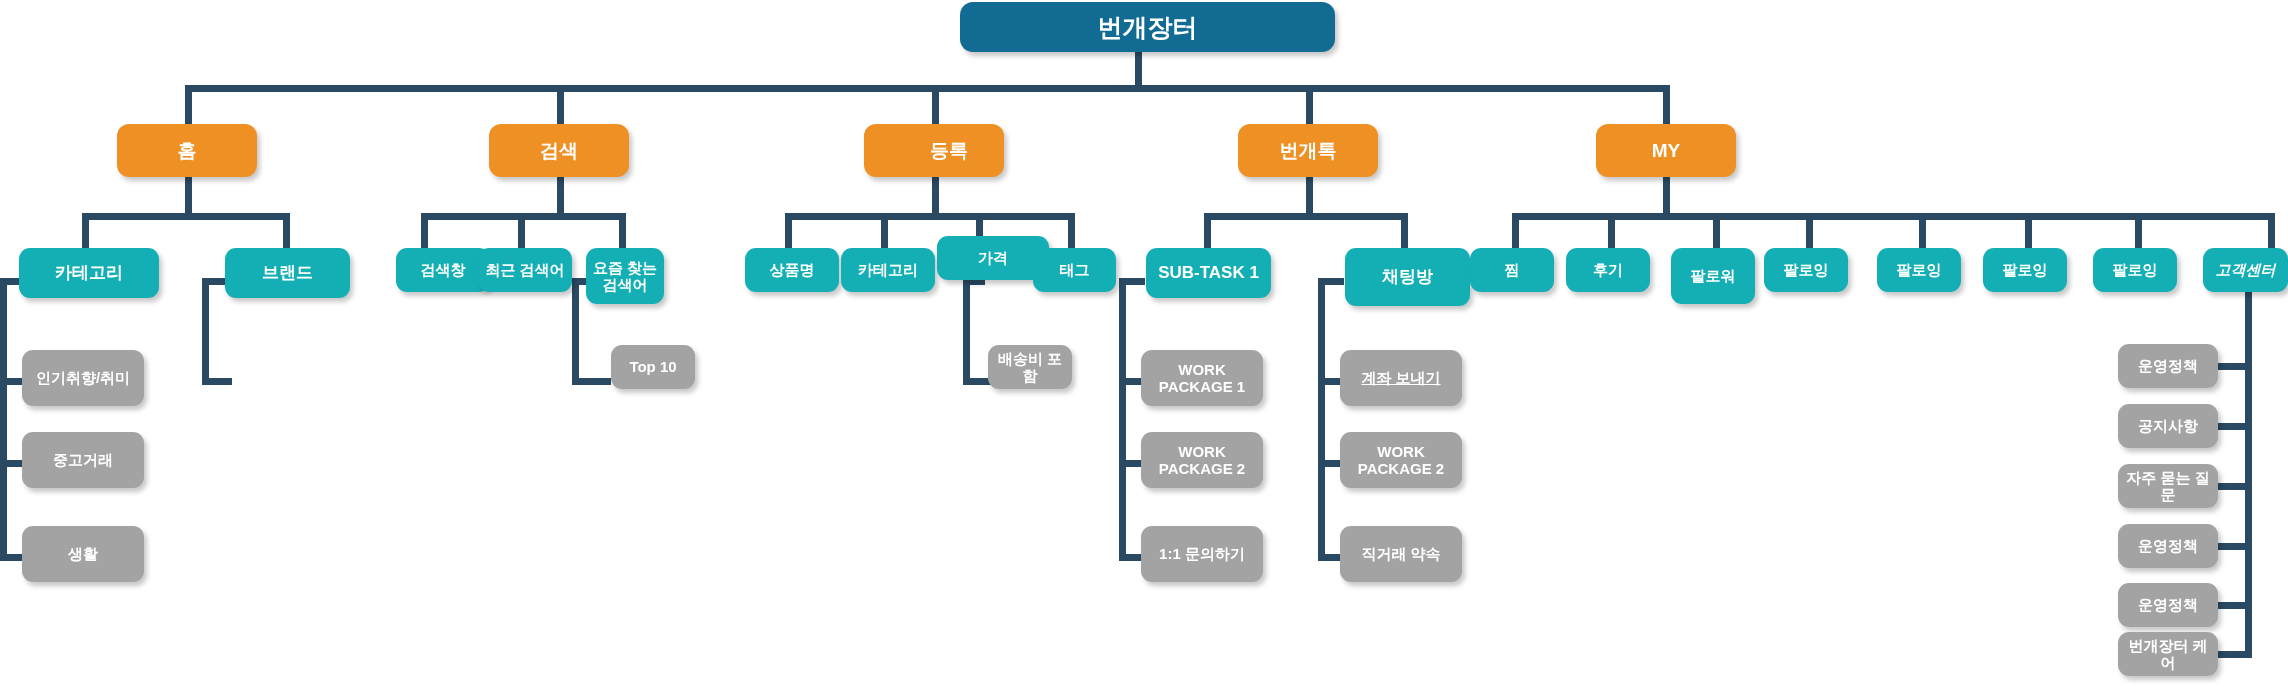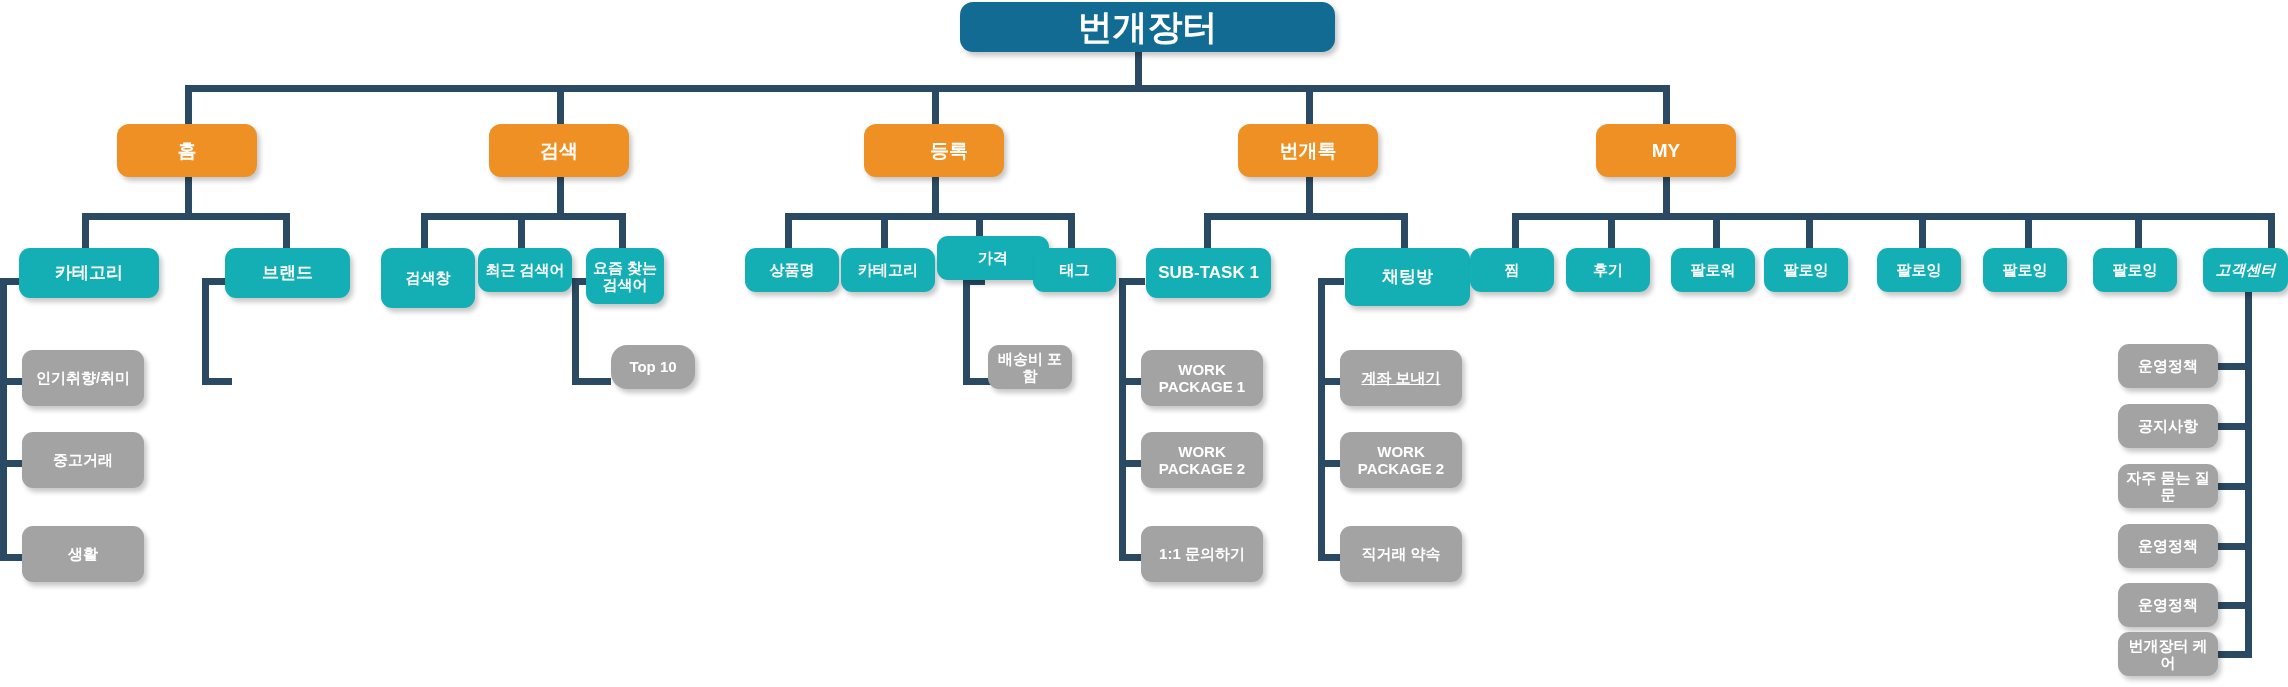--- a/index.html
+++ b/index.html
@@ -36,21 +36,21 @@
     color: #ffffff;
     font-weight: bold;
     line-height: 1.15;
     padding: 2px 4px;
     z-index: 3;
     box-shadow: 3px 4px 5px rgba(0,0,0,0.22);
     overflow: hidden;
   }
   .node.root {
     background: #126b93;
-    font-size: 35px;
+    font-size: 25px;
     border-radius: 13px;
   }
   .node.lvl1 {
     background: #ee9023;
     font-size: 19px;
     border-radius: 12px;
   }
   .node.lvl2 {
     background: #13afb5;
     font-size: 17px;
@@ -177,21 +177,21 @@
     <span>MY</span>
   </div>
 
   <div class="node lvl2" style="left:19px; top:248px; width:140px; height:50px;">
     <span>카테고리</span>
   </div>
   <div class="node lvl2" style="left:225px; top:248px; width:125px; height:50px;">
     <span>브랜드</span>
   </div>
 
-  <div class="node lvl2 small" style="left:381px; top:248px; width:94px; height:60px;justify-content:flex-end;">
+  <div class="node lvl2 small" style="left:396px; top:248px; width:94px; height:44px;justify-content:flex-end;">
     <span>검색창</span>
   </div>
   <div class="node lvl2 small" style="left:478px; top:248px; width:94px; height:44px;">
     <span>최근 검색어</span>
   </div>
   <div class="node lvl2 small" style="left:586px; top:248px; width:78px; height:56px;">
     <span>요즘 찾는 검색어</span>
   </div>
 
   <div class="node lvl2 small" style="left:745px; top:248px; width:94px; height:44px;">
@@ -213,21 +213,21 @@
   <div class="node lvl2" style="left:1345px; top:248px; width:125px; height:58px;">
     <span>채팅방</span>
   </div>
 
   <div class="node lvl2 small" style="left:1470px; top:248px; width:84px; height:44px;">
     <span>찜</span>
   </div>
   <div class="node lvl2 small" style="left:1566px; top:248px; width:84px; height:44px;">
     <span>후기</span>
   </div>
-  <div class="node lvl2 small" style="left:1671px; top:248px; width:84px; height:44px;">
+  <div class="node lvl2 small" style="left:1671px; top:248px; width:84px; height:56px;">
     <span>팔로워</span>
   </div>
   <div class="node lvl2 small" style="left:1764px; top:248px; width:84px; height:44px;">
     <span>팔로잉</span>
   </div>
   <div class="node lvl2 small" style="left:1877px; top:248px; width:84px; height:44px;">
     <span>팔로잉</span>
   </div>
   <div class="node lvl2 small" style="left:1983px; top:248px; width:84px; height:44px;">
     <span>팔로잉</span>
@@ -243,21 +243,21 @@
     <span>인기취향/취미</span>
   </div>
   <div class="node lvl3 small" style="left:22px; top:432px; width:122px; height:56px;">
     <span>중고거래</span>
   </div>
   <div class="node lvl3 small" style="left:22px; top:526px; width:122px; height:56px;">
     <span>생활</span>
   </div>
 
 
-  <div class="node lvl3 small" style="left:611px; top:345px; width:84px; height:44px;border-radius:16px;">
+  <div class="node lvl3 small" style="left:611px; top:345px; width:84px; height:44px;">
     <span>Top 10</span>
   </div>
 
   <div class="node lvl3 small" style="left:988px; top:345px; width:84px; height:44px;">
     <span>배송비 포함</span>
   </div>
 
   <div class="node lvl3 small" style="left:1141px; top:350px; width:122px; height:56px;">
     <span>WORK PACKAGE 1</span>
   </div>

